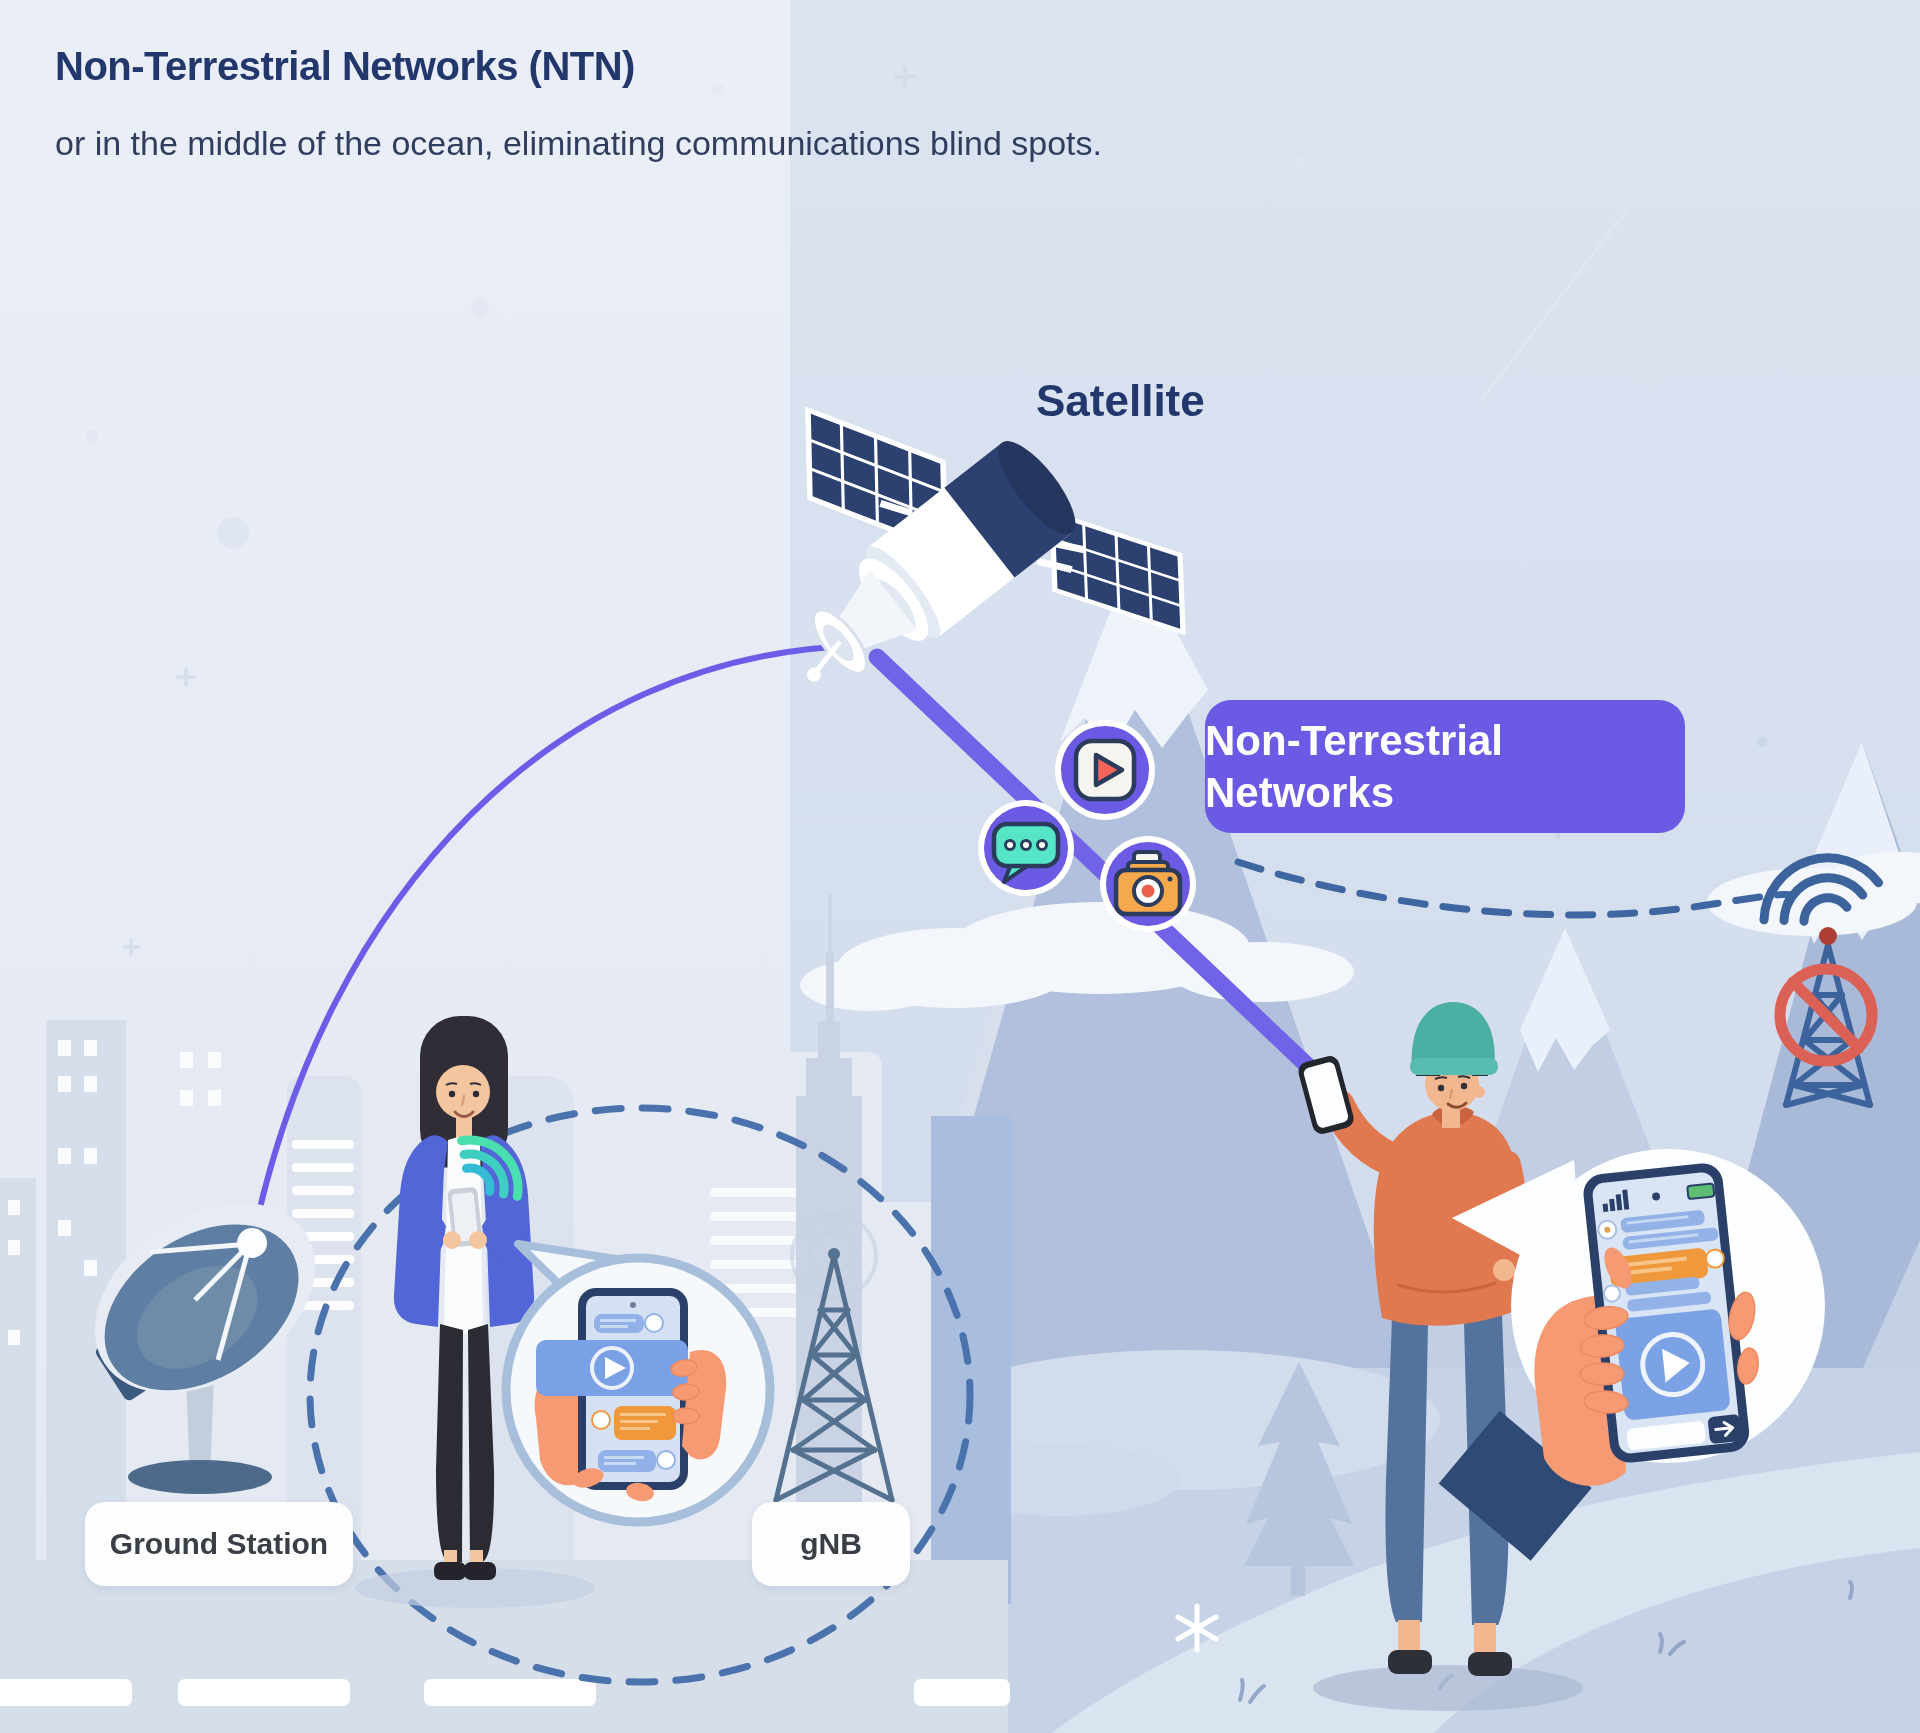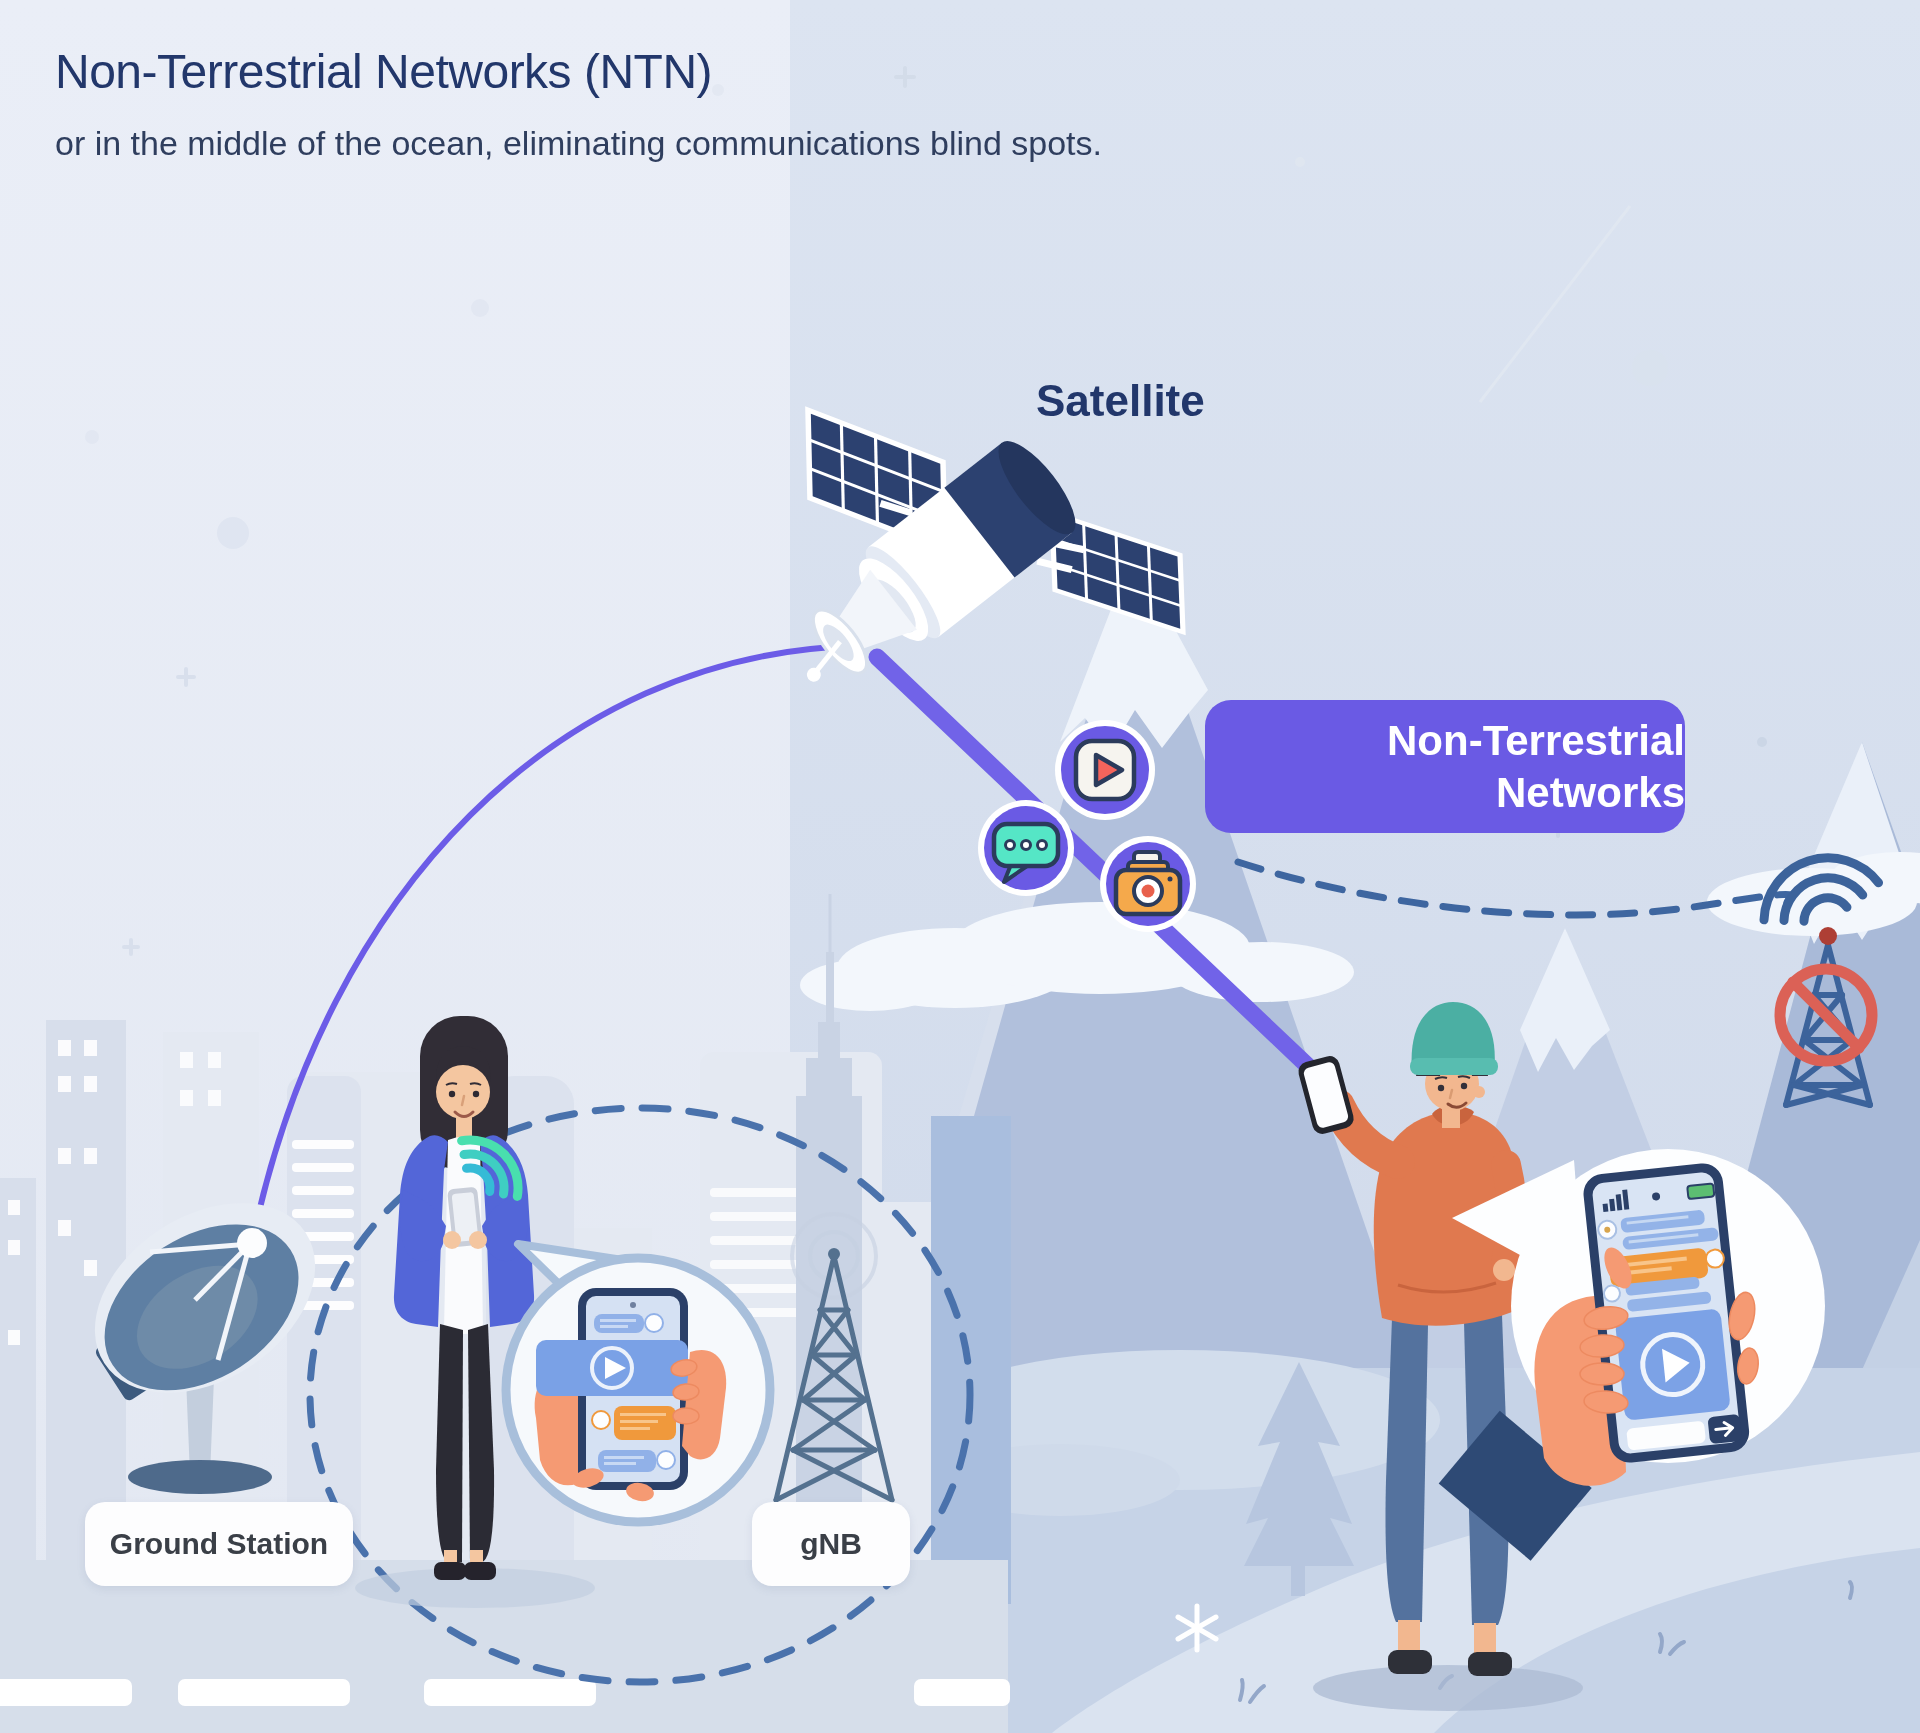--- a/index.html
+++ b/index.html
@@ -15,36 +15,36 @@
   *{margin:0;padding:0;box-sizing:border-box;}
   html,body{background:#dfe5f0;}
   body{font-family:"Liberation Sans",sans-serif;}
   .stage{
     position:relative;width:1920px;height:1733px;overflow:hidden;
     background:#E9EDF6;
   }
   .stage svg{position:absolute;left:0;top:0;width:1920px;height:1733px;display:block;}
   .title{
     position:absolute;left:55px;top:44px;
-    font-size:48px;font-weight:400;letter-spacing:-0.5px;
+    font-size:40px;font-weight:700;letter-spacing:-0.5px;
     color:var(--title-navy);
   }
   .subtitle{
     position:absolute;left:55px;top:120px;
     font-size:34px;line-height:47px;font-weight:400;
     color:var(--body-text);
   }
   .satellite-label{
     position:absolute;left:1036px;top:376px;
     font-size:44px;font-weight:700;color:var(--title-navy);
   }
   .ntn-badge{
     position:absolute;left:1205px;top:700px;width:480px;height:133px;
     background:var(--accent-purple);border-radius:26px;
-    display:flex;flex-direction:column;align-items:flex-end;justify-content:center;
+    display:flex;flex-direction:column;align-items:flex-start;justify-content:center;
     color:#ffffff;font-size:42px;font-weight:600;line-height:1.22;text-align:center;
   }
   .pill{
     position:absolute;height:84px;
     background:#FDFDFE;border-radius:20px;
     display:flex;align-items:center;justify-content:center;
     font-size:30px;font-weight:700;color:var(--label-text);
     box-shadow:0 3px 8px rgba(90,110,150,.12);
   }
   .pill.ground-station{left:45px;top:1502px;width:268px;margin-left:40px;}

